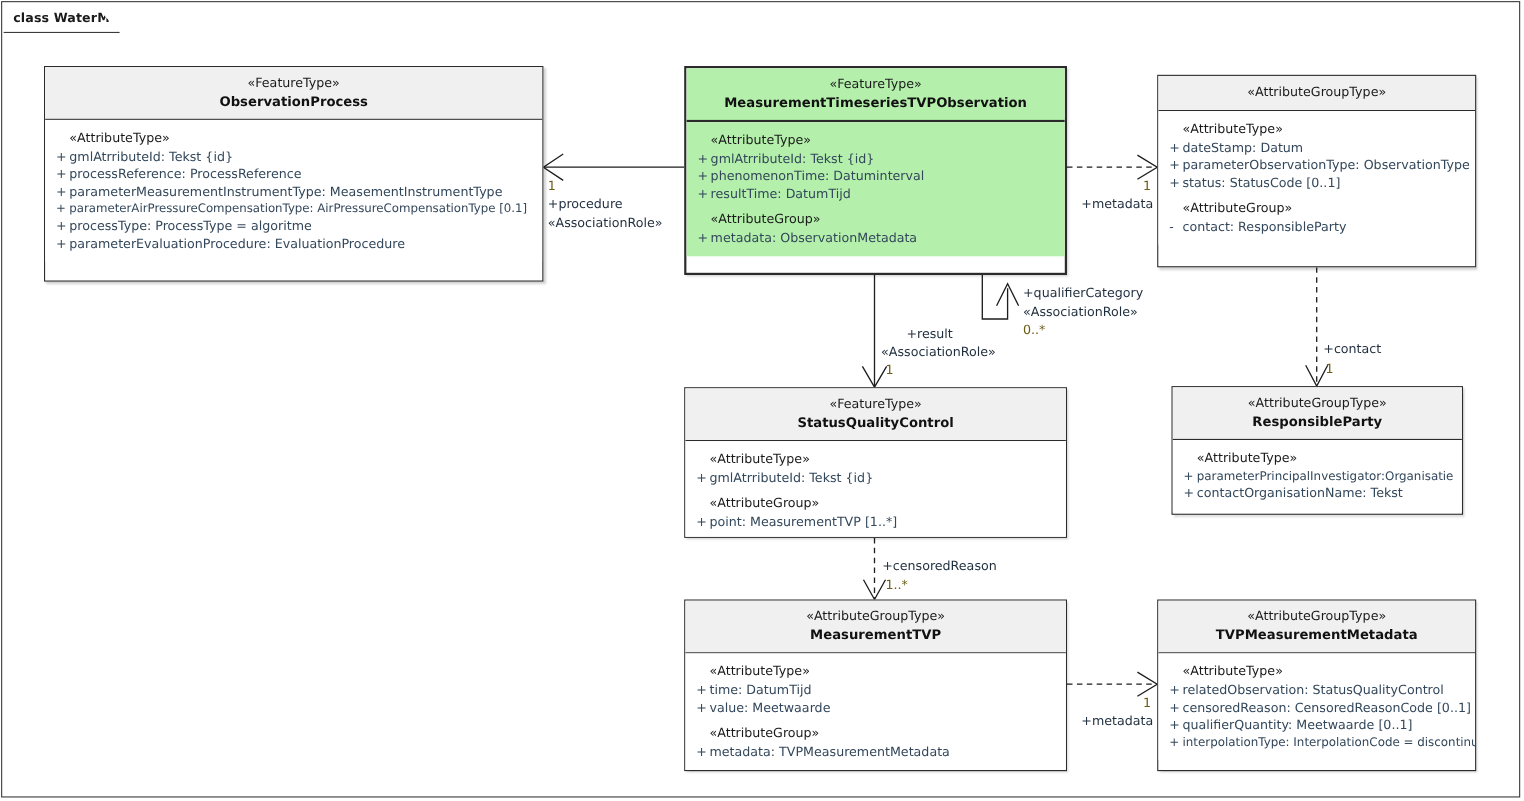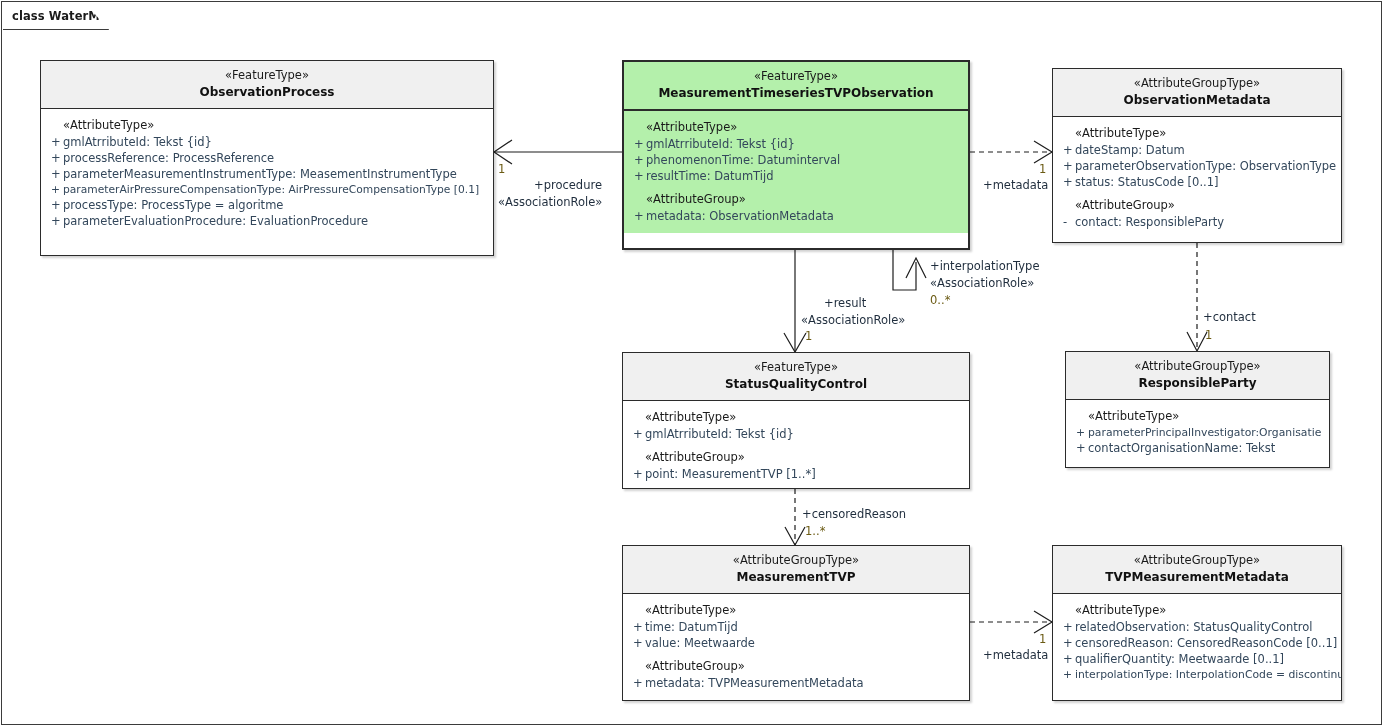--- a/index.html
+++ b/index.html
@@ -157,21 +157,20 @@
     <div class="attr">
       <span class="vis">+</span>
       <span class="txt">metadata: ObservationMetadata</span>
     </div>
   </div>
 </div>
 
 <div class="uml" style="left:1052px;top:68px;width:290px;height:175px;">
   <div class="head">
     <span class="stereo">«AttributeGroupType»</span>
-    <span class="cname">ObservationMetadata</span>
   </div>
   <div class="body">
     <div class="grp">«AttributeType»</div>
     <div class="attr">
       <span class="vis">+</span>
       <span class="txt">dateStamp: Datum</span>
     </div>
     <div class="attr">
       <span class="vis">+</span>
       <span class="txt">parameterObservationType: ObservationType</span>
@@ -268,27 +267,27 @@
       <span class="txt">qualifierQuantity: Meetwaarde [0..1]</span>
     </div>
     <div class="attr" style="font-size:10.8px;">
       <span class="vis">+</span>
       <span class="txt">interpolationType: InterpolationCode = discontinu</span>
     </div>
   </div>
 </div>
 
 <div class="lbl mult" style="left:498px;top:161px;">1</div>
-<div class="lbl dark" style="left:498px;top:177px;margin-left:36px;">+procedure</div>
+<div class="lbl dark" style="left:498px;top:177px;">+procedure</div>
 <div class="lbl dark" style="left:498px;top:194px;">«AssociationRole»</div>
 
 <div class="lbl mult" style="left:1039px;top:161px;">1</div>
 <div class="lbl dark" style="left:983px;top:177px;">+metadata</div>
 
-<div class="lbl dark" style="left:930px;top:258px;">+interpolationType</div>
+<div class="lbl dark" style="left:930px;top:258px;">+qualifierCategory</div>
 <div class="lbl dark" style="left:930px;top:275px;">«AssociationRole»</div>
 <div class="lbl mult" style="left:930px;top:292px;">0..*</div>
 
 <div class="lbl dark" style="left:801px;top:295px;margin-left:23px;">+result</div>
 <div class="lbl dark" style="left:801px;top:312px;">«AssociationRole»</div>
 <div class="lbl mult" style="left:805px;top:328px;">1</div>
 
 <div class="lbl dark" style="left:1203px;top:309px;">+contact</div>
 <div class="lbl mult" style="left:1205px;top:327px;">1</div>
 

